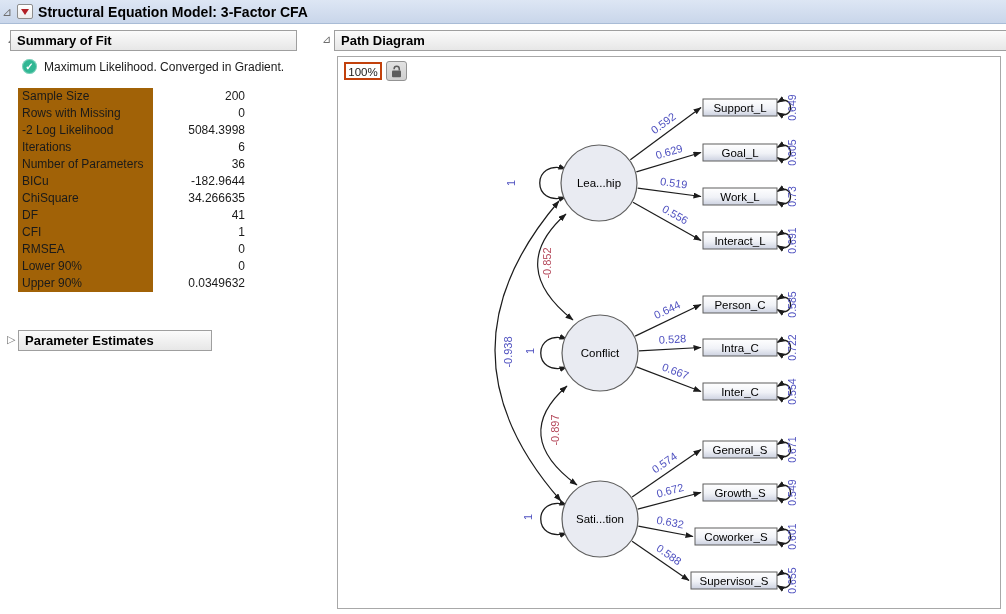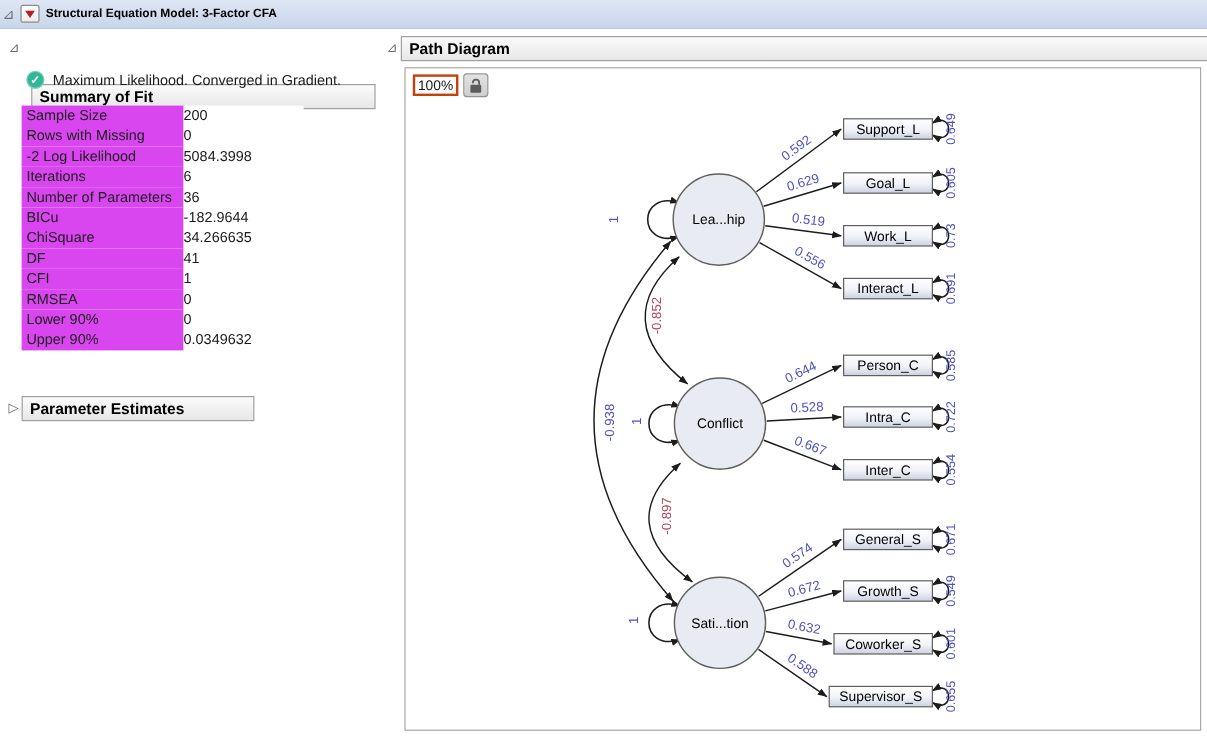--- a/index.html
+++ b/index.html
@@ -12,37 +12,37 @@
     position:absolute;left:0;top:0;width:1006px;height:24px;box-sizing:border-box;
     background:linear-gradient(#dde6f4,#c9d6ea);border-bottom:1px solid #a9bcd6;
     display:flex;align-items:center;gap:5px;padding-left:2px;
   }
   .disc{color:#6e6e6e;font-size:12px;line-height:1;cursor:default;}
   .red-tri-btn{
     width:16px;height:15px;box-sizing:border-box;border:1px solid #8d8d8d;border-radius:2px;
     background:linear-gradient(#ffffff,#ededed);display:flex;align-items:center;justify-content:center;
   }
   .red-tri{width:0;height:0;border-left:4px solid transparent;border-right:4px solid transparent;border-top:6px solid #b22026;}
-  .main-title{font-weight:bold;font-size:10px;color:#000;}
+  .main-title{font-weight:bold;font-size:14px;color:#000;}
   .section-header{
     position:absolute;height:21px;box-sizing:border-box;border:1px solid #9f9f9f;
     background:linear-gradient(#fbfbfb,#e7e7e7);font-weight:bold;font-size:13px;color:#000;
     padding:2px 6px;white-space:nowrap;overflow:hidden;
   }
   .tri-out{position:absolute;color:#6e6e6e;font-size:11px;}
   .status-line{position:absolute;left:22px;top:59px;display:flex;align-items:center;gap:7px;}
   .check-icon{
     width:15px;height:15px;border-radius:50%;background:#31b794;color:#fff;
     display:flex;align-items:center;justify-content:center;font-size:10px;font-weight:bold;
     box-shadow:inset 0 0 0 1px rgba(255,255,255,.35);
   }
   .fit-table{position:absolute;left:18px;top:88px;}
   .fit-row{display:flex;height:17px;line-height:17px;}
-  .fit-label{width:135px;background:#d946ef;padding-left:4px;box-sizing:border-box;}
-  .fit-value{width:100px;padding-right:8px;box-sizing:border-box;background:#fff;}
+  .fit-label{width:135px;background:#a16207;padding-left:4px;box-sizing:border-box;}
+  .fit-value{width:100px;text-align:right;padding-right:8px;box-sizing:border-box;background:#fff;}
   .diagram-area{
     position:absolute;left:337px;top:56px;width:664px;height:553px;box-sizing:border-box;
     border:1px solid #a8a8a8;background:#fff;
   }
   .zoom-box{
     position:absolute;left:6px;top:5px;width:38px;height:18px;box-sizing:border-box;
     border:2px solid #c2410c;background:#fff;font-size:11.5px;text-align:center;line-height:16px;
   }
   .lock-btn{
     position:absolute;left:48px;top:4px;width:21px;height:20px;box-sizing:border-box;
@@ -57,21 +57,21 @@
 
 <div class="title-bar">
   <span class="disc">⊿</span>
   <span class="red-tri-btn">
     <span class="red-tri"></span>
   </span>
   <span class="main-title">Structural Equation Model: 3-Factor CFA</span>
 </div>
 
 <span class="tri-out" style="left:7px;top:33px;">⊿</span>
-<div class="section-header" style="left:26px;top:30px;width:287px;margin-top:40px;">
+<div class="section-header" style="left:10px;top:30px;width:287px;">
   <span>Summary of Fit</span>
 </div>
 
 <div class="status-line">
   <span class="check-icon">✓</span>
   <span>Maximum Likelihood. Converged in Gradient.</span>
 </div>
 
 <div class="fit-table">
     <div class="fit-row">

